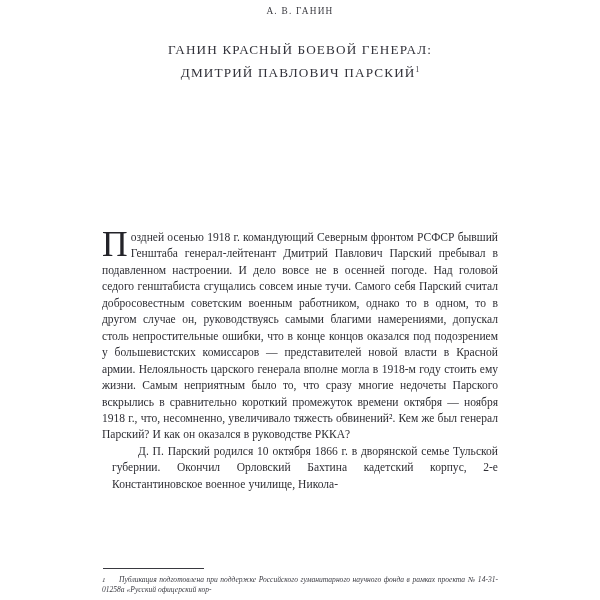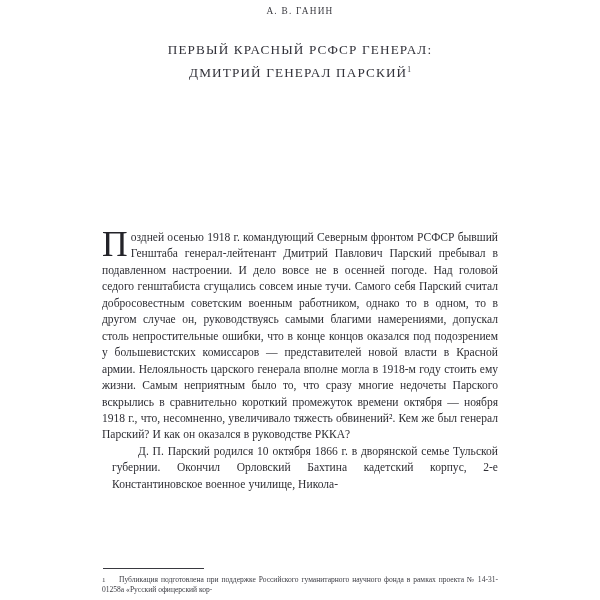--- a/index.html
+++ b/index.html
@@ -93,20 +93,21 @@
     color: #232329;
     font-family: "Liberation Serif", "DejaVu Serif", serif;
   }
 
   
   .footnote-area {
     position: absolute;
     left: 102px;
     top: 568px;
     width: 396px;
+    font-style: italic;
   }
   .footnote-rule {
     width: 101px;
     height: 0;
     border-top: 1.1px solid #39393f;
     margin: 0 0 6px 1px;
   }
   .footnote {
     font-size: 7.55px;
     line-height: 10.1px;
@@ -130,22 +131,22 @@
   }
 </style>
 </head>
 <body>
 
 <div class="page softened">
 
   <div class="running-head">А. В. ГАНИН</div>
 
   <div class="title-block">
-    <div class="title-line">ПЕРВЫЙ КРАСНЫЙ РСФСР ГЕНЕРАЛ:</div>
-    <div class="title-line"><span>ДМИТРИЙ ГЕНЕРАЛ ПАРСКИЙ</span><span class="title-sup">1</span></div>
+    <div class="title-line">ГАНИН КРАСНЫЙ БОЕВОЙ ГЕНЕРАЛ:</div>
+    <div class="title-line"><span>ДМИТРИЙ ПАВЛОВИЧ ПАРСКИЙ</span><span class="title-sup">1</span></div>
   </div>
 
   <div class="body-col">
     <p class="para"><span class="dropcap">П</span><span>оздней осенью 1918 г. командующий Северным фронтом РСФСР бывший Генштаба генерал-лейтенант Дмитрий Павлович Парский пребывал в подавленном настроении. И дело вовсе не в осенней погоде. Над головой седого генштабиста сгущались совсем иные тучи. Самого себя Парский считал добросовестным советским военным работником, однако то в одном, то в другом случае он, руководствуясь самыми благими намерениями, допускал столь непростительные ошибки, что в конце концов оказался под подозрением у большевистских комиссаров — представителей новой власти в Красной армии. Нелояльность царского генерала вполне могла в 1918-м году стоить ему жизни. Самым неприятным было то, что сразу многие недочеты Парского вскрылись в сравнительно короткий промежуток времени октября — ноября 1918 г., что, несомненно, увеличивало тяжесть обвинений². Кем же был генерал Парский? И как он оказался в руководстве РККА?</span></p>
 
     <p class="para"><span>Д. П. Парский родился 10 октября 1866 г. в дворянской семье Тульской губернии. Окончил Орловский Бахтина кадетский корпус, 2-е Константиновское военное училище, Никола-</span></p>
   </div>
 
   <div class="footnote-area">
     <div class="footnote-rule"></div>

